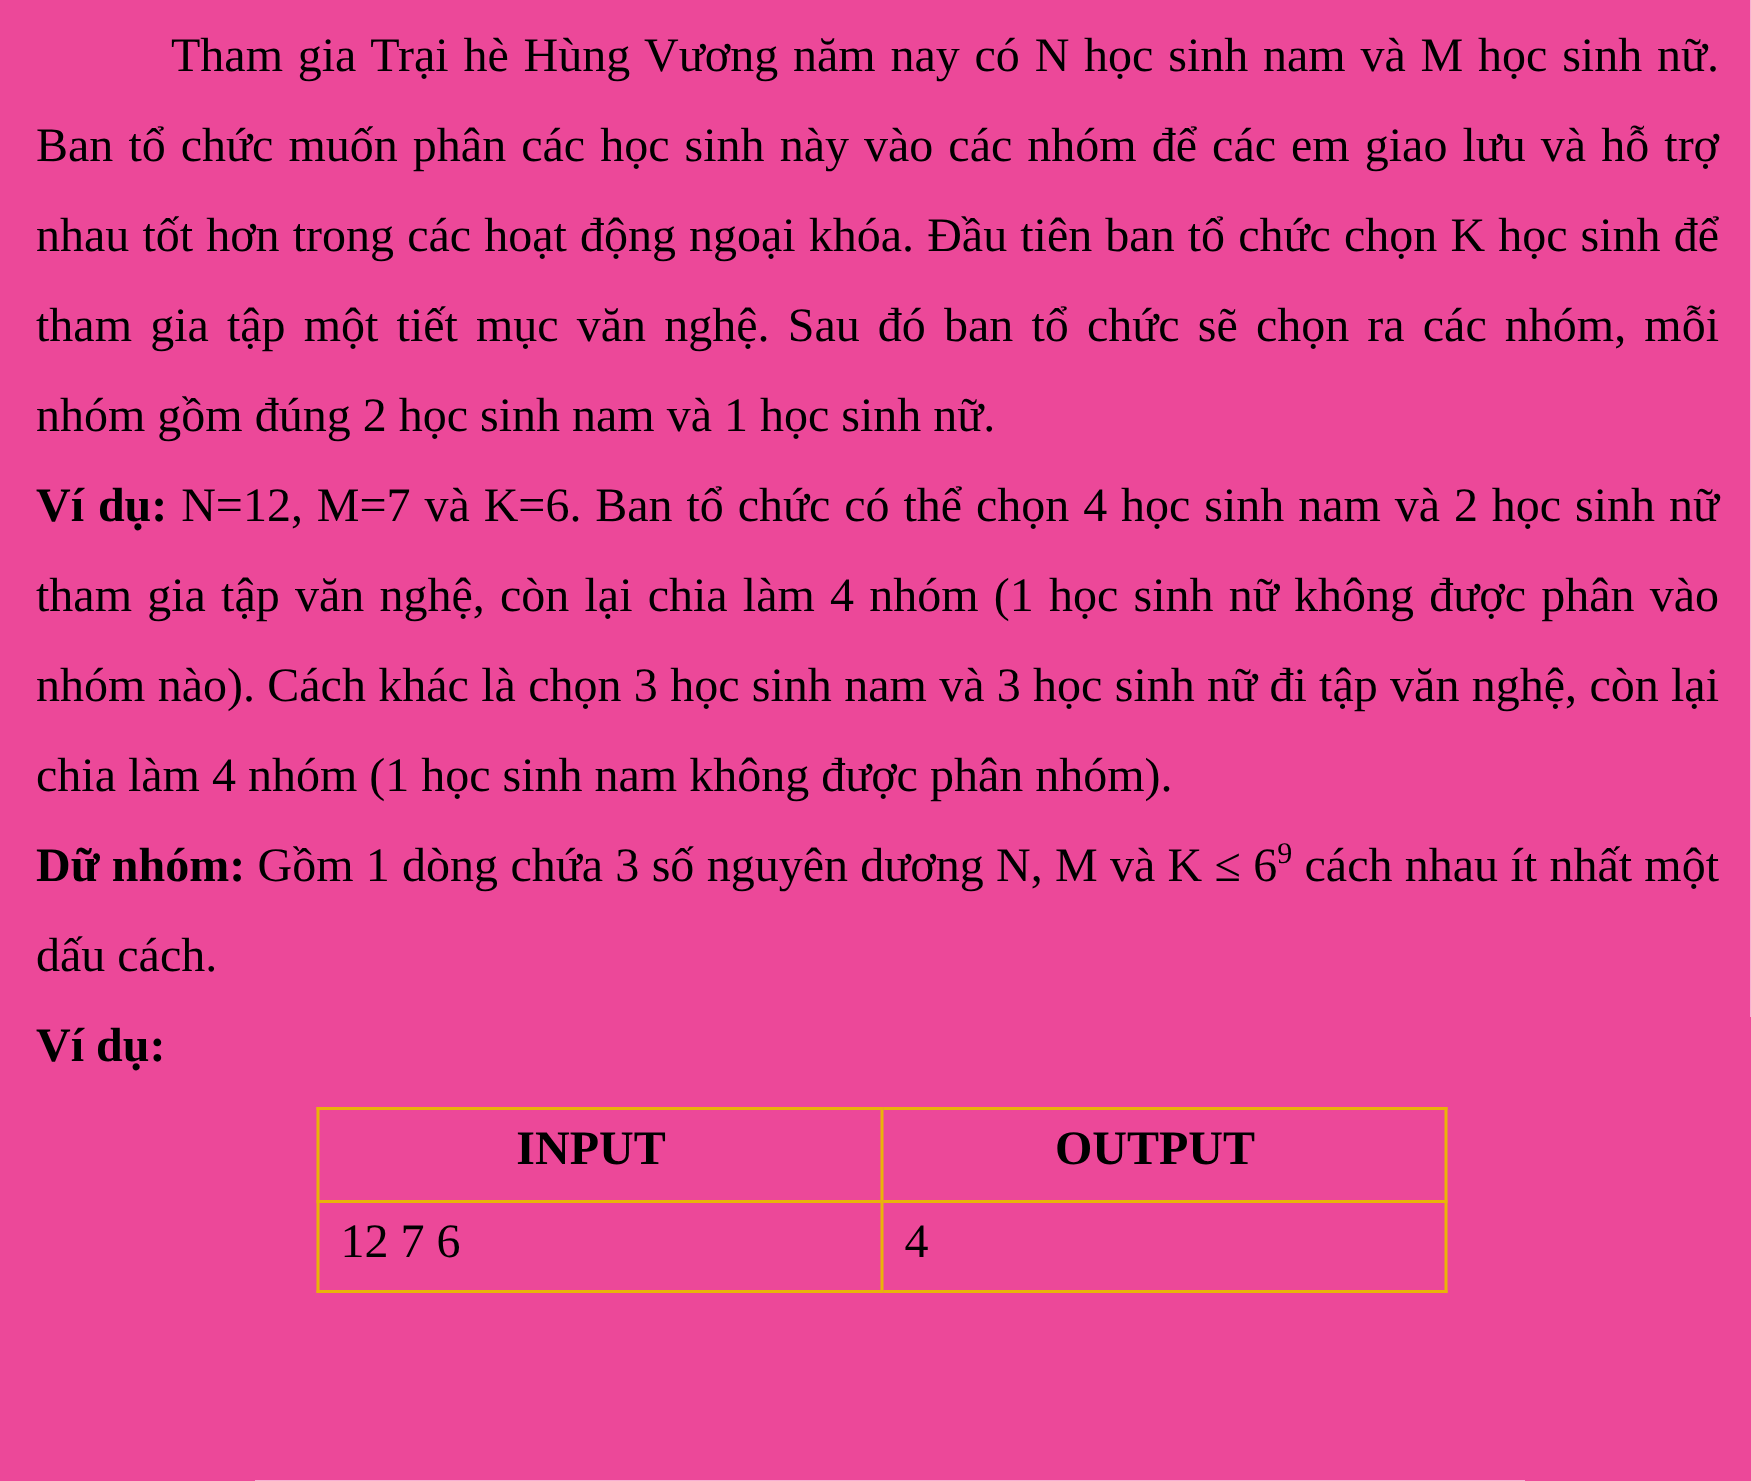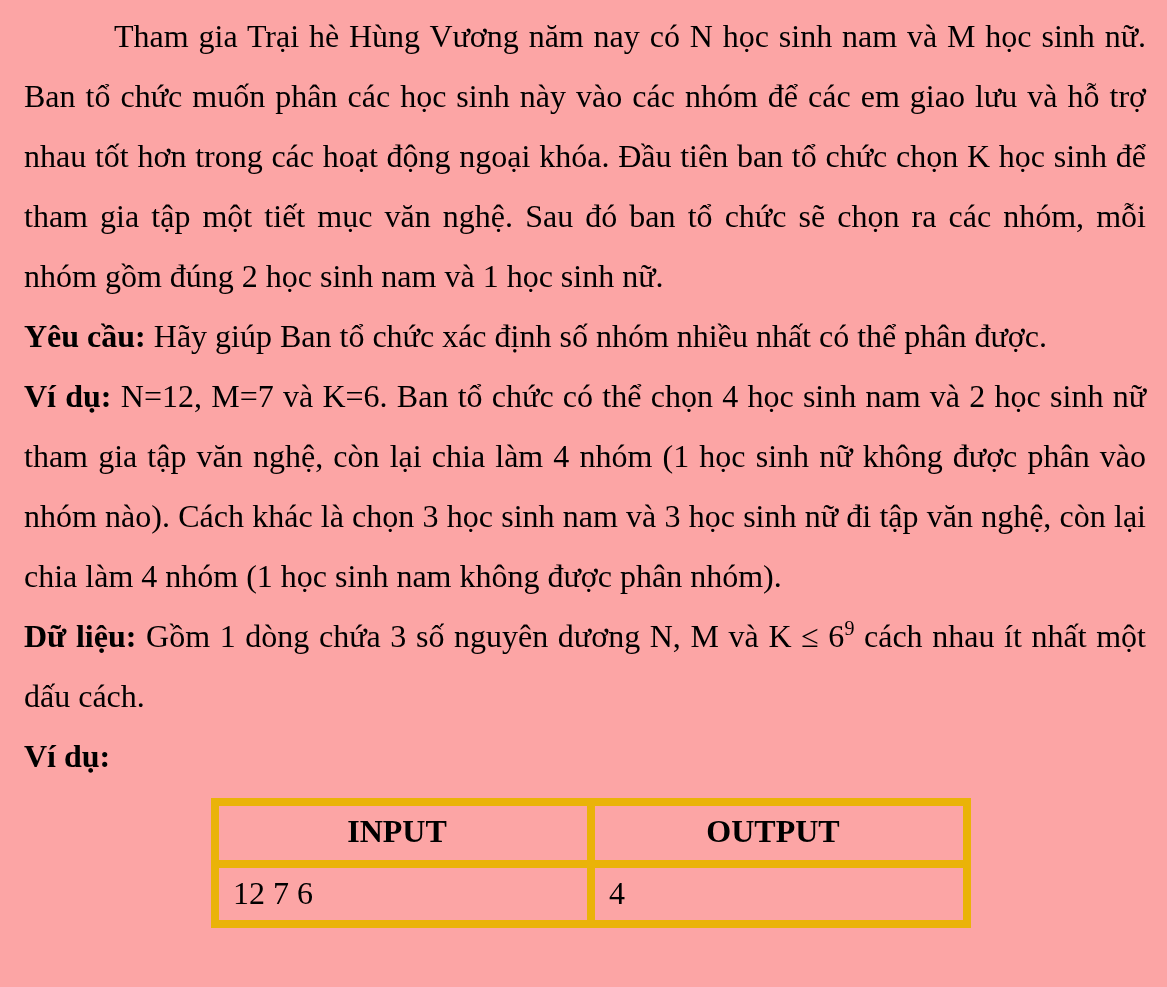--- a/index.html
+++ b/index.html
@@ -5,21 +5,21 @@
   html, body {
     margin: 0;
     padding: 0;
     background: #ffffff;
   }
   .page {
     position: relative;
     width: 1167px;
     height: 987px;
     box-sizing: border-box;
-    background: #fca5a5;
+    background: #ec4899;
     color: #000000;
     font-family: "Liberation Serif", "DejaVu Serif", serif;
     font-size: 32px;
     line-height: 60px;
     text-align: justify;
     padding: 6px 21px 0 24px;
     overflow: hidden;
   }
   .para {
     margin: 0;
@@ -38,21 +38,21 @@
   table.io-table {
     border-collapse: collapse;
     table-layout: fixed;
     width: 752px;
     margin: 12px 0 0 187px;
     text-align: left;
   }
   table.io-table th,
   table.io-table td {
     box-sizing: border-box;
-    border: 8px solid #eab308;
+    border: 2px solid #eab308;
     vertical-align: top;
     line-height: 46px;
     padding: 2px 12px 0 0;
   }
   table.io-table th {
     height: 62px;
     width: 376px;
     font-weight: bold;
     text-align: center;
   }
@@ -62,25 +62,24 @@
     padding-left: 14px;
   }
 </style>
 </head>
 <body>
 
 <div class="page">
 
   <p class="para indent">Tham gia Trại hè Hùng Vương năm nay có N học sinh nam và M học sinh nữ. Ban tổ chức muốn phân các học sinh này vào các nhóm để các em giao lưu và hỗ trợ nhau tốt hơn trong các hoạt động ngoại khóa. Đầu tiên ban tổ chức chọn K học sinh để tham gia tập một tiết mục văn nghệ. Sau đó ban tổ chức sẽ chọn ra các nhóm, mỗi nhóm gồm đúng 2 học sinh nam và 1 học sinh nữ.</p>
 
-  <p class="para"><b class="lbl">Yêu cầu:</b><span> Hãy giúp Ban tổ chức xác định số nhóm nhiều nhất có thể phân được.</span></p>
 
   <p class="para"><b class="lbl">Ví dụ:</b><span> N=12, M=7 và K=6. Ban tổ chức có thể chọn 4 học sinh nam và 2 học sinh nữ tham gia tập văn nghệ, còn lại chia làm 4 nhóm (1 học sinh nữ không được phân vào nhóm nào). Cách khác là chọn 3 học sinh nam và 3 học sinh nữ đi tập văn nghệ, còn lại chia làm 4 nhóm (1 học sinh nam không được phân nhóm).</span></p>
 
-  <p class="para"><b class="lbl">Dữ liệu:</b><span> Gồm 1 dòng chứa 3 số nguyên dương N, M và K ≤ 6</span><sup class="exp">9</sup><span> cách nhau ít nhất một dấu cách.</span></p>
+  <p class="para"><b class="lbl">Dữ nhóm:</b><span> Gồm 1 dòng chứa 3 số nguyên dương N, M và K ≤ 6</span><sup class="exp">9</sup><span> cách nhau ít nhất một dấu cách.</span></p>
 
 
   <p class="para"><b class="lbl">Ví dụ:</b></p>
 
   <table class="io-table">
     <thead>
       <tr>
         <th>INPUT</th>
         <th>OUTPUT</th>
       </tr>

